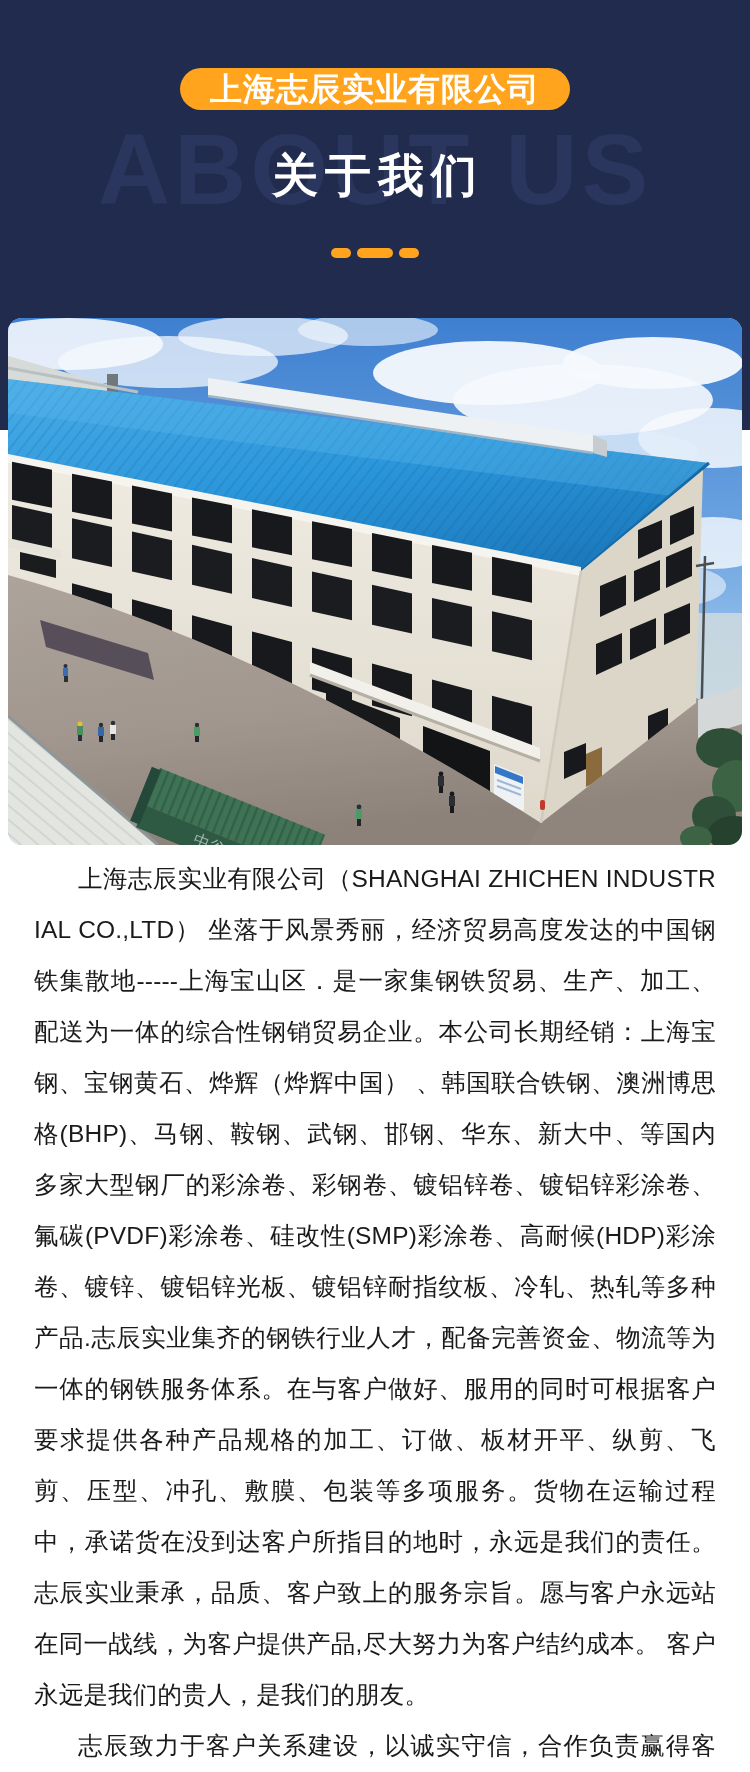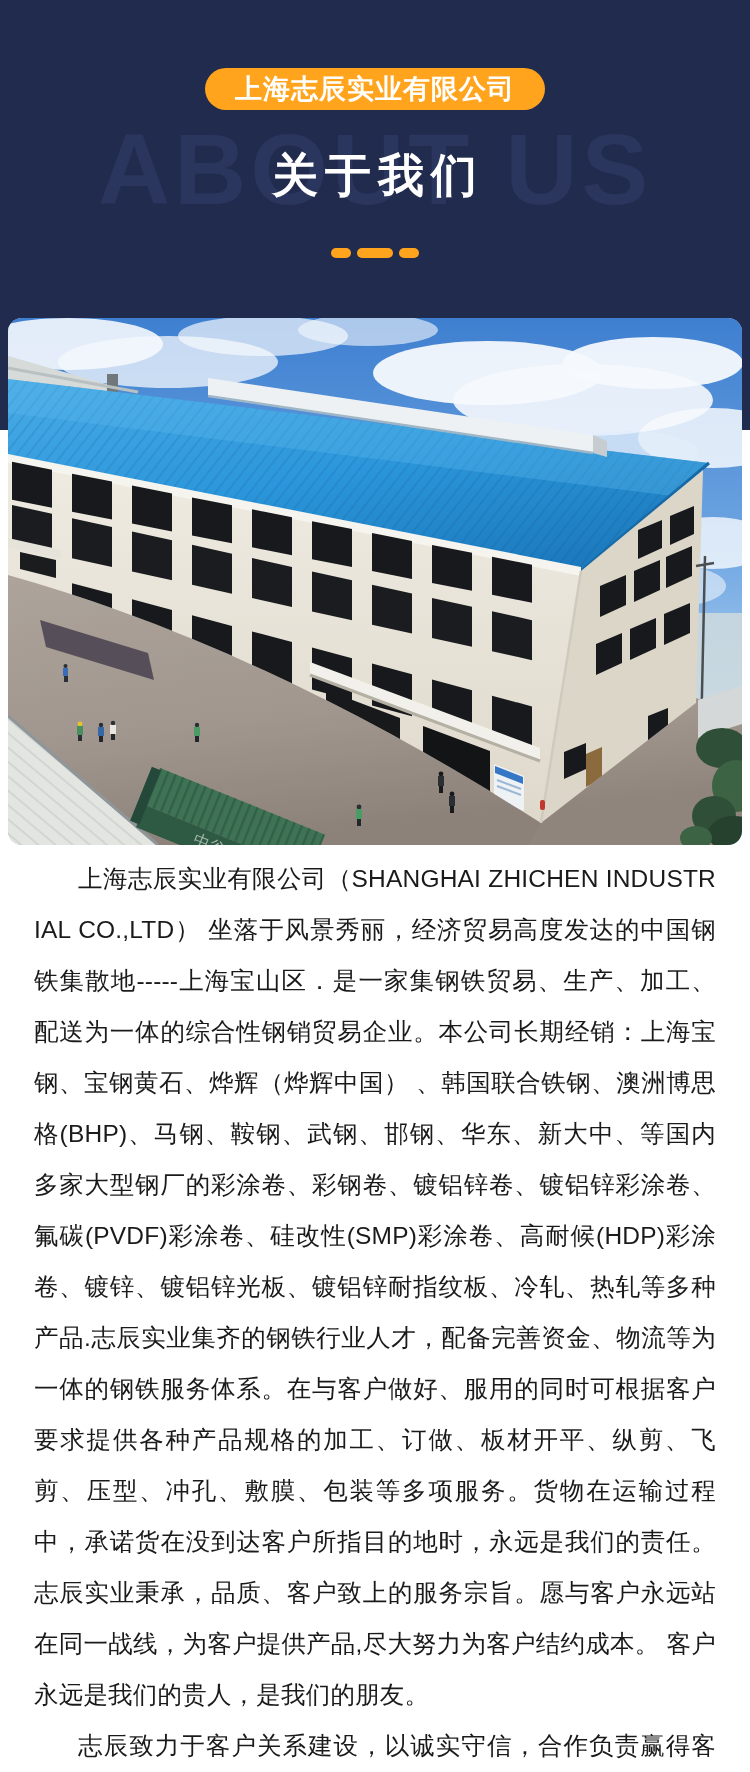--- a/index.html
+++ b/index.html
@@ -16,21 +16,21 @@
     position:relative;
     height:430px;
     background:#212B4E;
   }
   .company-pill{
     position:absolute;
     top:68px;left:50%;
     transform:translateX(-50%);
     background:#FFA41C;
     color:#ffffff;
-    font-size:27px;
+    font-size:32px;
     font-weight:bold;
     line-height:42px;
     height:42px;
     padding:0 30px;
     border-radius:22px;
     letter-spacing:1px;
     white-space:nowrap;
   }
   .title-wrap{
     position:absolute;

